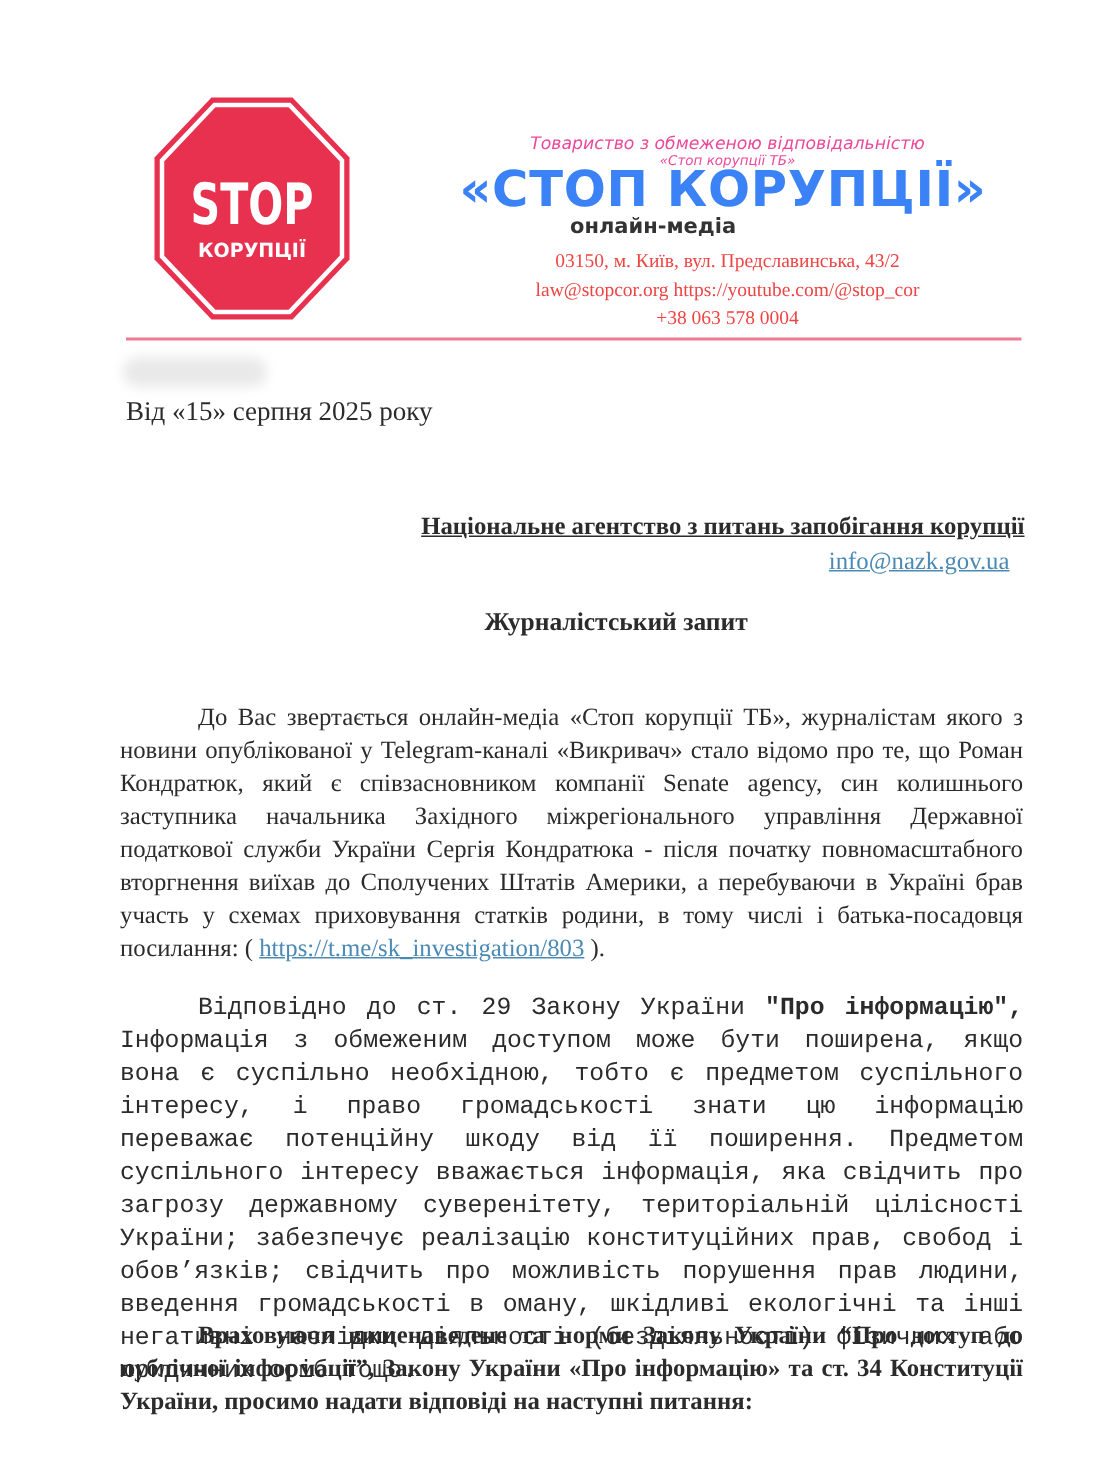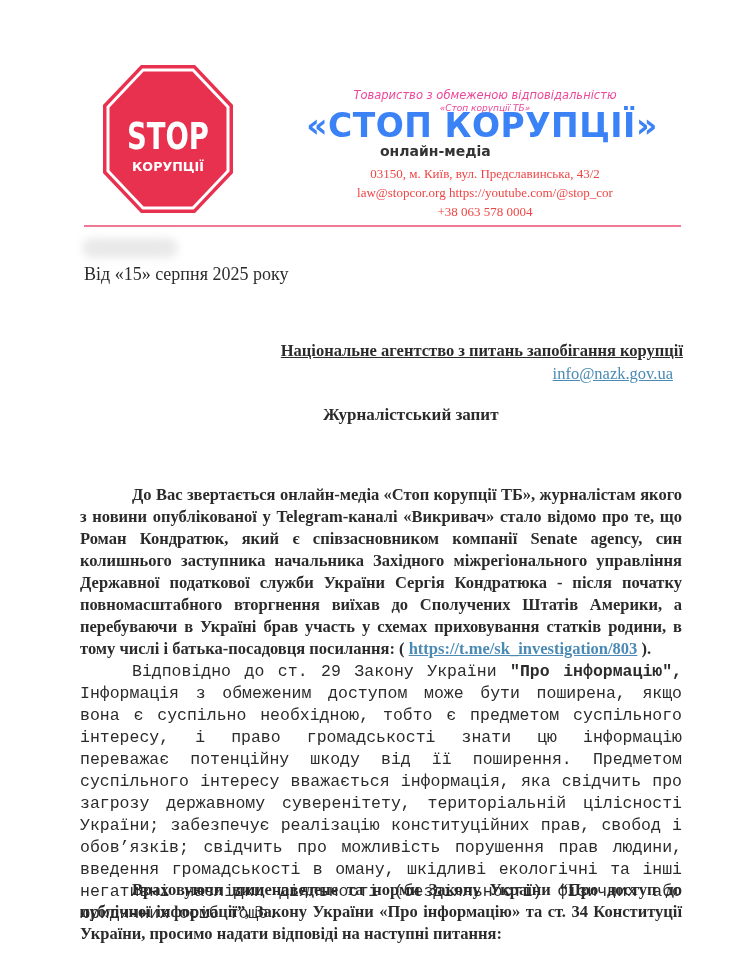--- a/index.html
+++ b/index.html
@@ -11,21 +11,21 @@
   .brand { position:absolute; left:282px; top:107px; width:400px; text-align:center; font-family:"DejaVu Sans", sans-serif; font-weight:bold; font-size:33px; line-height:38px; color:#3b82f6; letter-spacing:0.5px; }
   .brand-sub { position:absolute; left:380px; top:143px; width:200px; text-align:left; font-family:"DejaVu Sans", sans-serif; font-weight:bold; font-size:14px; color:#333; }
   .contacts { position:absolute; left:290px; top:164px; width:390px; text-align:center; font-family:Liberation Serif, serif; font-size:13px; line-height:19px; color:#ef4444; }
   .divider { position:absolute; left:84px; top:225px; width:597px; height:2px; background:#f07a93; }
   .blur { position:absolute; left:82px; top:238px; width:96px; height:20px; background:#e9e9e9; border-radius:10px; filter:blur(4px); }
   .date { position:absolute; left:84px; top:264px; font-size:18px; }
   .recipient { position:absolute; left:240px; top:340px; width:443px; text-align:right; font-size:16.5px; font-weight:bold; line-height:22px;text-decoration:underline; }
   .recipient-email { position:absolute; left:490px; top:364px; width:183px; text-align:right; font-size:16.5px; color:#4a8ab5; text-decoration:underline; }
   .title { position:absolute; left:275px; top:405px; font-size:17px; font-weight:bold;margin-left:48px; }
   .body { position:absolute; left:80px; width:602px; font-size:16.5px; line-height:22px; text-align:justify; }
-  .p1 { top:484px;font-weight:bold; }
+  .p1 { top:467px; }
   .p2 { top:661px;font-family:Liberation Mono, monospace; }
   .p3 { top:869px; font-weight:bold;margin-top:10px; }
   .indent { text-indent:52px; }
   .link { color:#4a8ab5; text-decoration:underline; }
   b { font-weight:bold; }
 </style>
 </head>
 <body>
 
 <svg class="logo" viewBox="0 0 134 152">

